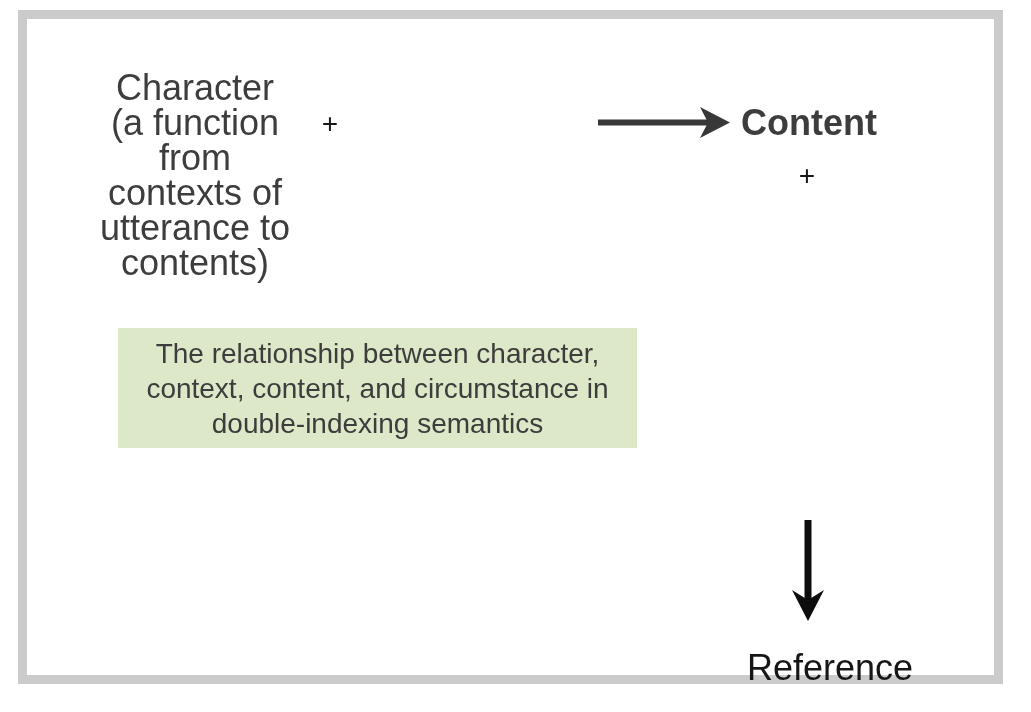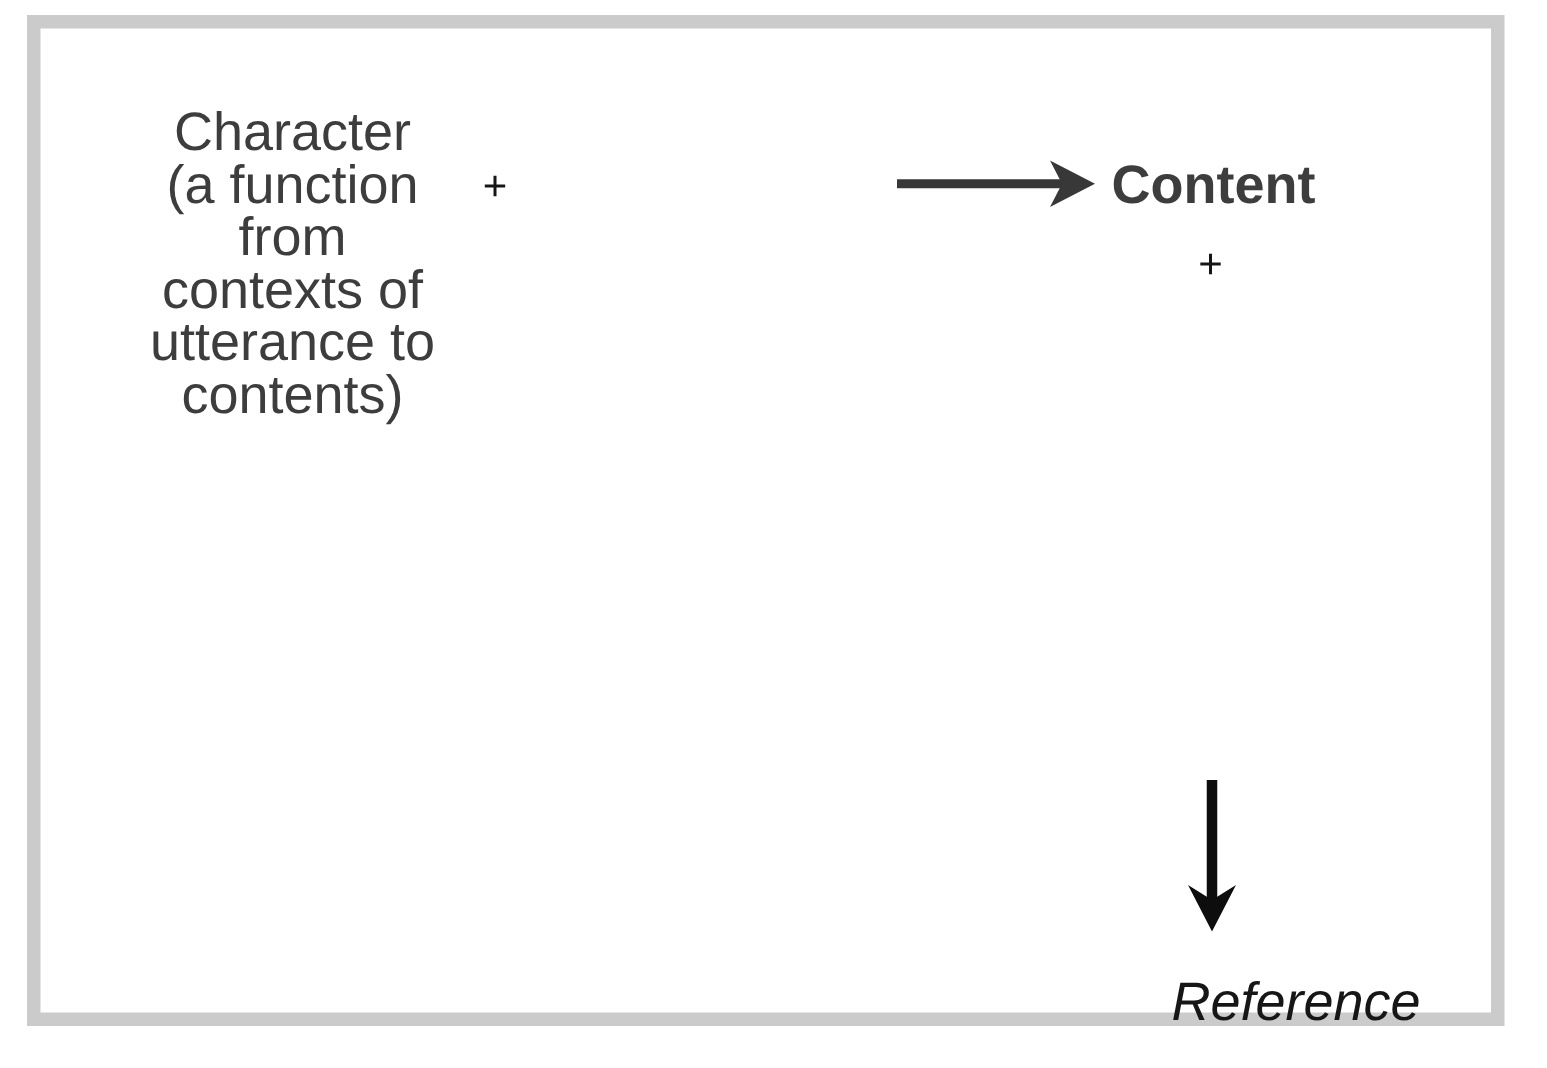--- a/index.html
+++ b/index.html
@@ -63,21 +63,21 @@
     position: absolute;
   }
   #char-block   { left: 70px;  top: 70px;  width: 250px; }
   #plus-1       { left: 312px; top: 108px; width: 36px;  }
   #context-block{ left: 330px; top: 55px;  width: 270px; }
   #arrow-right  { left: 598px; top: 104px; width: 132px; height: 36px; }
   #content-label{ left: 709px; top: 105px; width: 200px; font-weight: bold; }
   #plus-2       { left: 789px; top: 160px; width: 36px;  }
   #circ-block   { left: 678px; top: 195px; width: 260px; }
   #arrow-down   { left: 788px; top: 520px; width: 40px;  height: 102px; }
-  #ref-label    { left: 764px; top: 650px; width: 200px; font-style: italic; }
+  #ref-label    { left: 730px; top: 650px; width: 200px; }
 </style>
 </head>
 <body>
 
 <div class="page">
   <div class="frame"></div>
 
   <div class="txt" id="char-block">Character
 (a function from
 contexts of
@@ -101,13 +101,16 @@
 
   <div class="arrow" id="arrow-down">
     <svg width="40" height="102" viewBox="0 0 40 102" xmlns="http://www.w3.org/2000/svg">
       <rect x="16.5" y="0" width="7" height="82" fill="var(--down-arrow, #0d0d0d)"></rect>
       <polygon points="4,70 20,101 36,70 20,80" fill="var(--down-arrow, #0d0d0d)"></polygon>
     </svg>
   </div>
 
   <div class="txt dark" id="ref-label">Reference</div>
 
+  <div class="caption-box">The relationship between character,
+context, content, and circumstance in
+double-indexing semantics</div>
 </div>
 
 </body></html>

